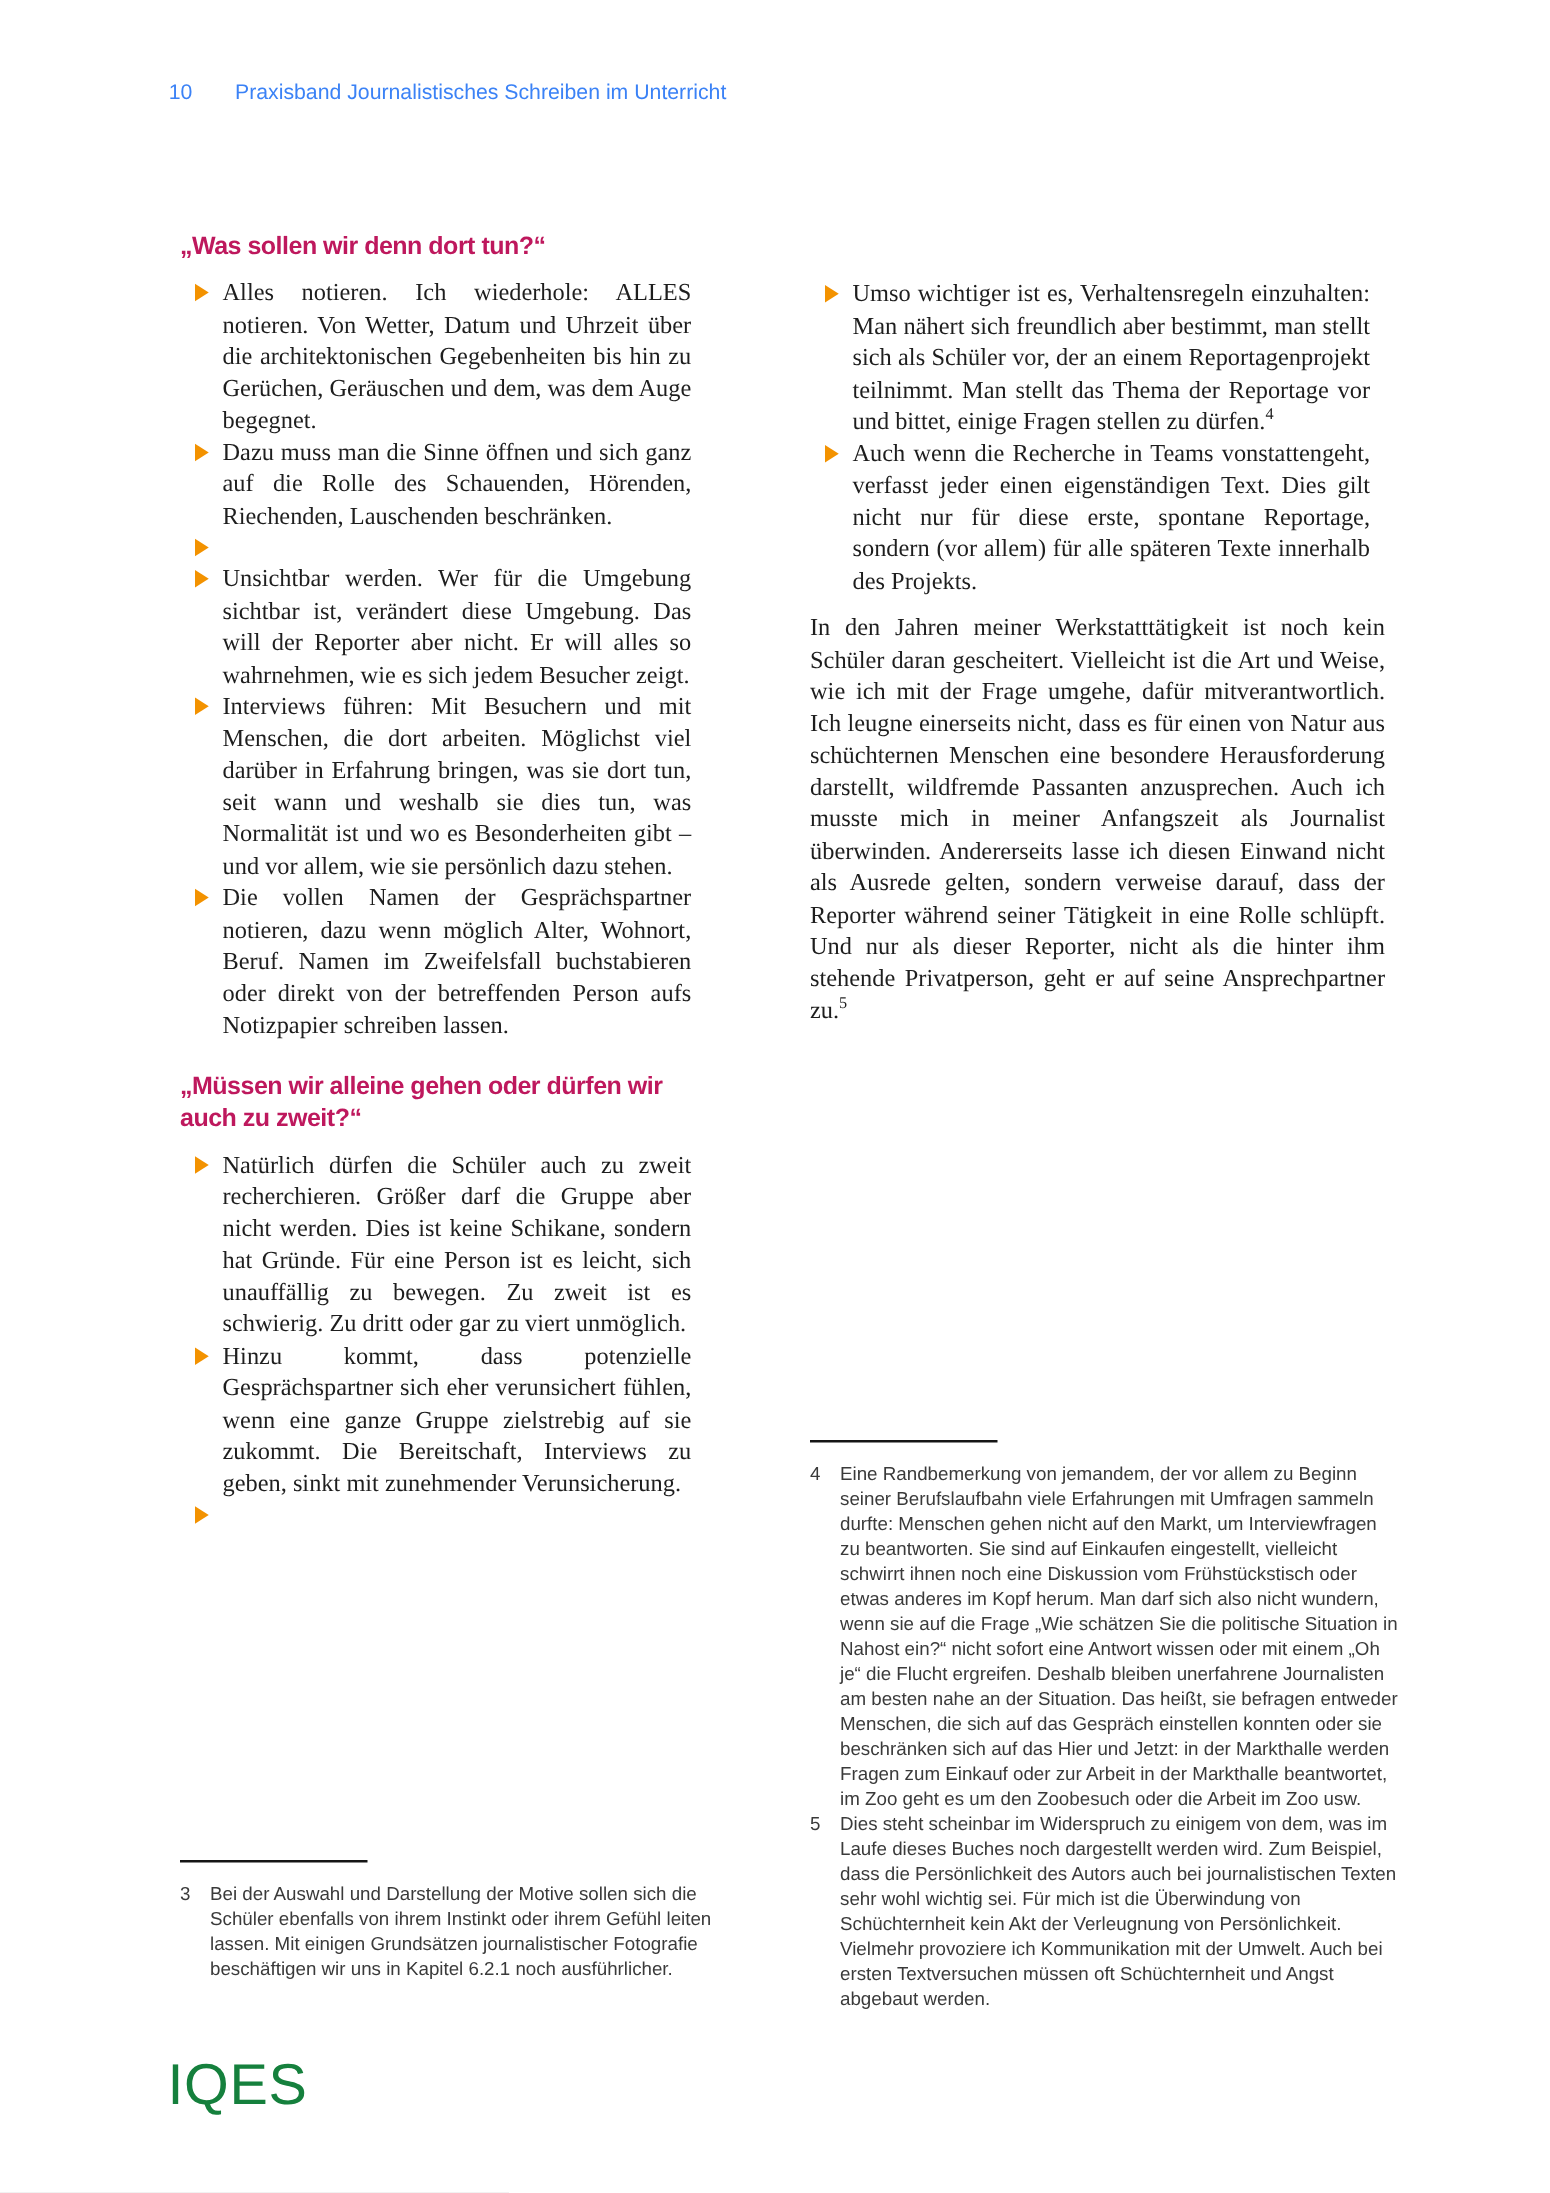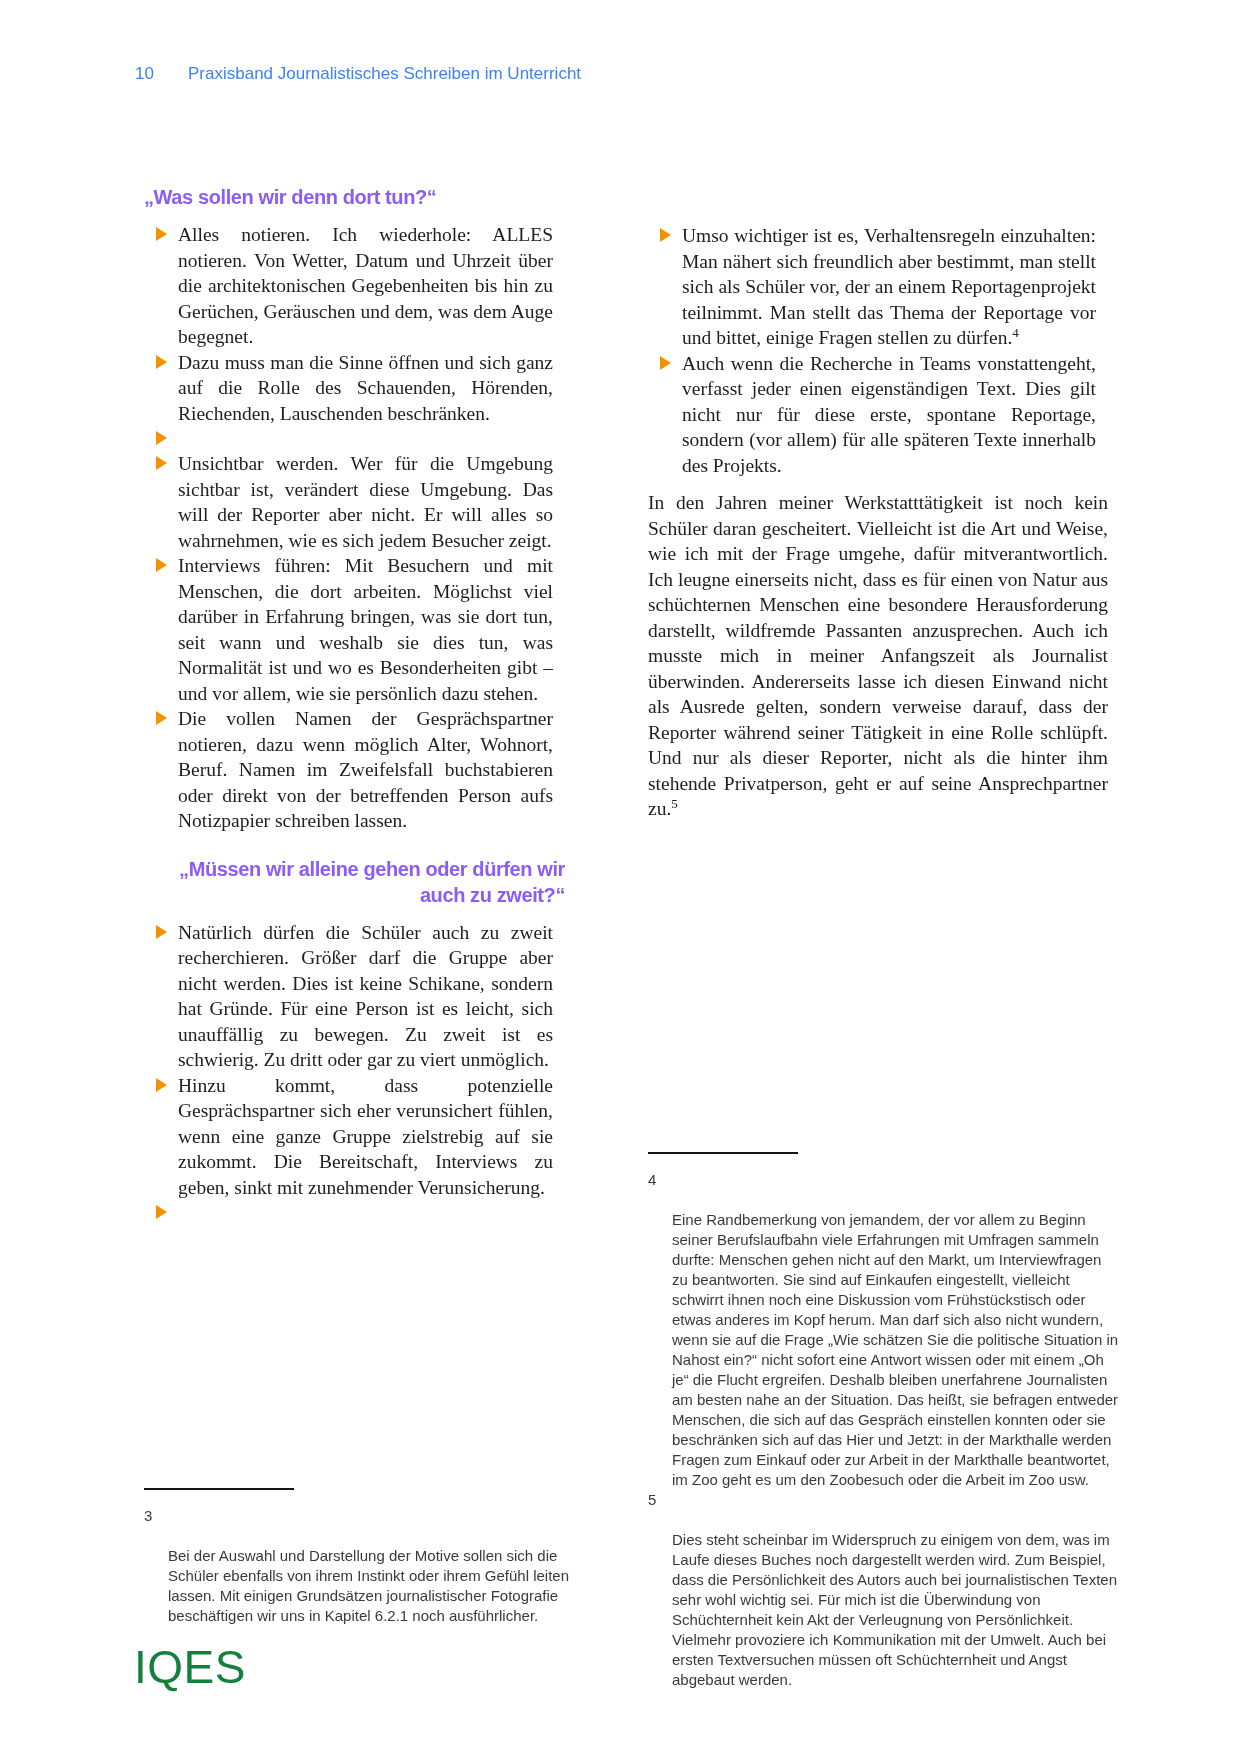--- a/index.html
+++ b/index.html
@@ -13,45 +13,45 @@
     position:absolute; top:64px; left:135px;
     font-family:"Liberation Sans", sans-serif; font-size:17px; color:#3b82f6;
   }
   .runhead .pgnum { display:inline-block; min-width:53px; }
   
   .col { position:absolute; font-size:19.5px; line-height:25.5px; text-align:justify; hyphens:auto; }
   .col-left  { left:144px; top:184px; width:421px; }
   .col-right { left:648px; top:211px; width:460px; }
   h2 {
     font-family:"Liberation Sans", sans-serif; font-size:20px; font-weight:700;
-    line-height:26px; letter-spacing:-0.4px; margin:0 0 6px 0; color:#8b5cf6;
+    line-height:26px; letter-spacing:-0.4px; margin:0 0 6px 0; color:#be185d;
     text-align:left; hyphens:none;
   }
-  h2.mid  { margin-top:22px;text-align:right; }
+  h2.mid  { margin-top:22px; }
   h2.mid2 { margin-top:20px; max-width:432px; margin-bottom:2px; }
   ul.blist { list-style:none; margin:12px; padding:0; }
   ul.blist li { position:relative; padding-left:22px; min-height:25px; }
   .tri {
     position:absolute; left:0; top:5px; width:0; height:0;
     border-top:7px solid transparent; border-bottom:7px solid transparent;
     border-left:11px solid #F39200;
   }
   p { margin:0; text-align:justify; }
   sup.fnref { font-size:13px; line-height:0; vertical-align:super; }
   
   .fnblock { position:absolute; }
   .fn-left  { left:144px; top:1488px; width:432px; }
   .fn-right { left:648px; top:1152px; width:472px; }
   .fnrule { width:150px; border-top:2px solid #151515; margin:0 0 16px 0; }
   .fn {
     display:flex; font-family:"Liberation Sans", sans-serif;
     font-size:15px; line-height:20px; color:#3a3a3a; text-align:left;
   }
   .fnnum { flex:none; width:24px; }
-  .fntext { flex:1;margin-top:40px; }
+  .fntext { flex:1; }
   
   .logo {
     position:absolute; left:134px; top:1644px;
     font-family:"Liberation Sans", sans-serif; font-size:46px; line-height:1;
     color:#15803d; letter-spacing:0.5px;
   }
 </style>
 </head>
 <body>
 

